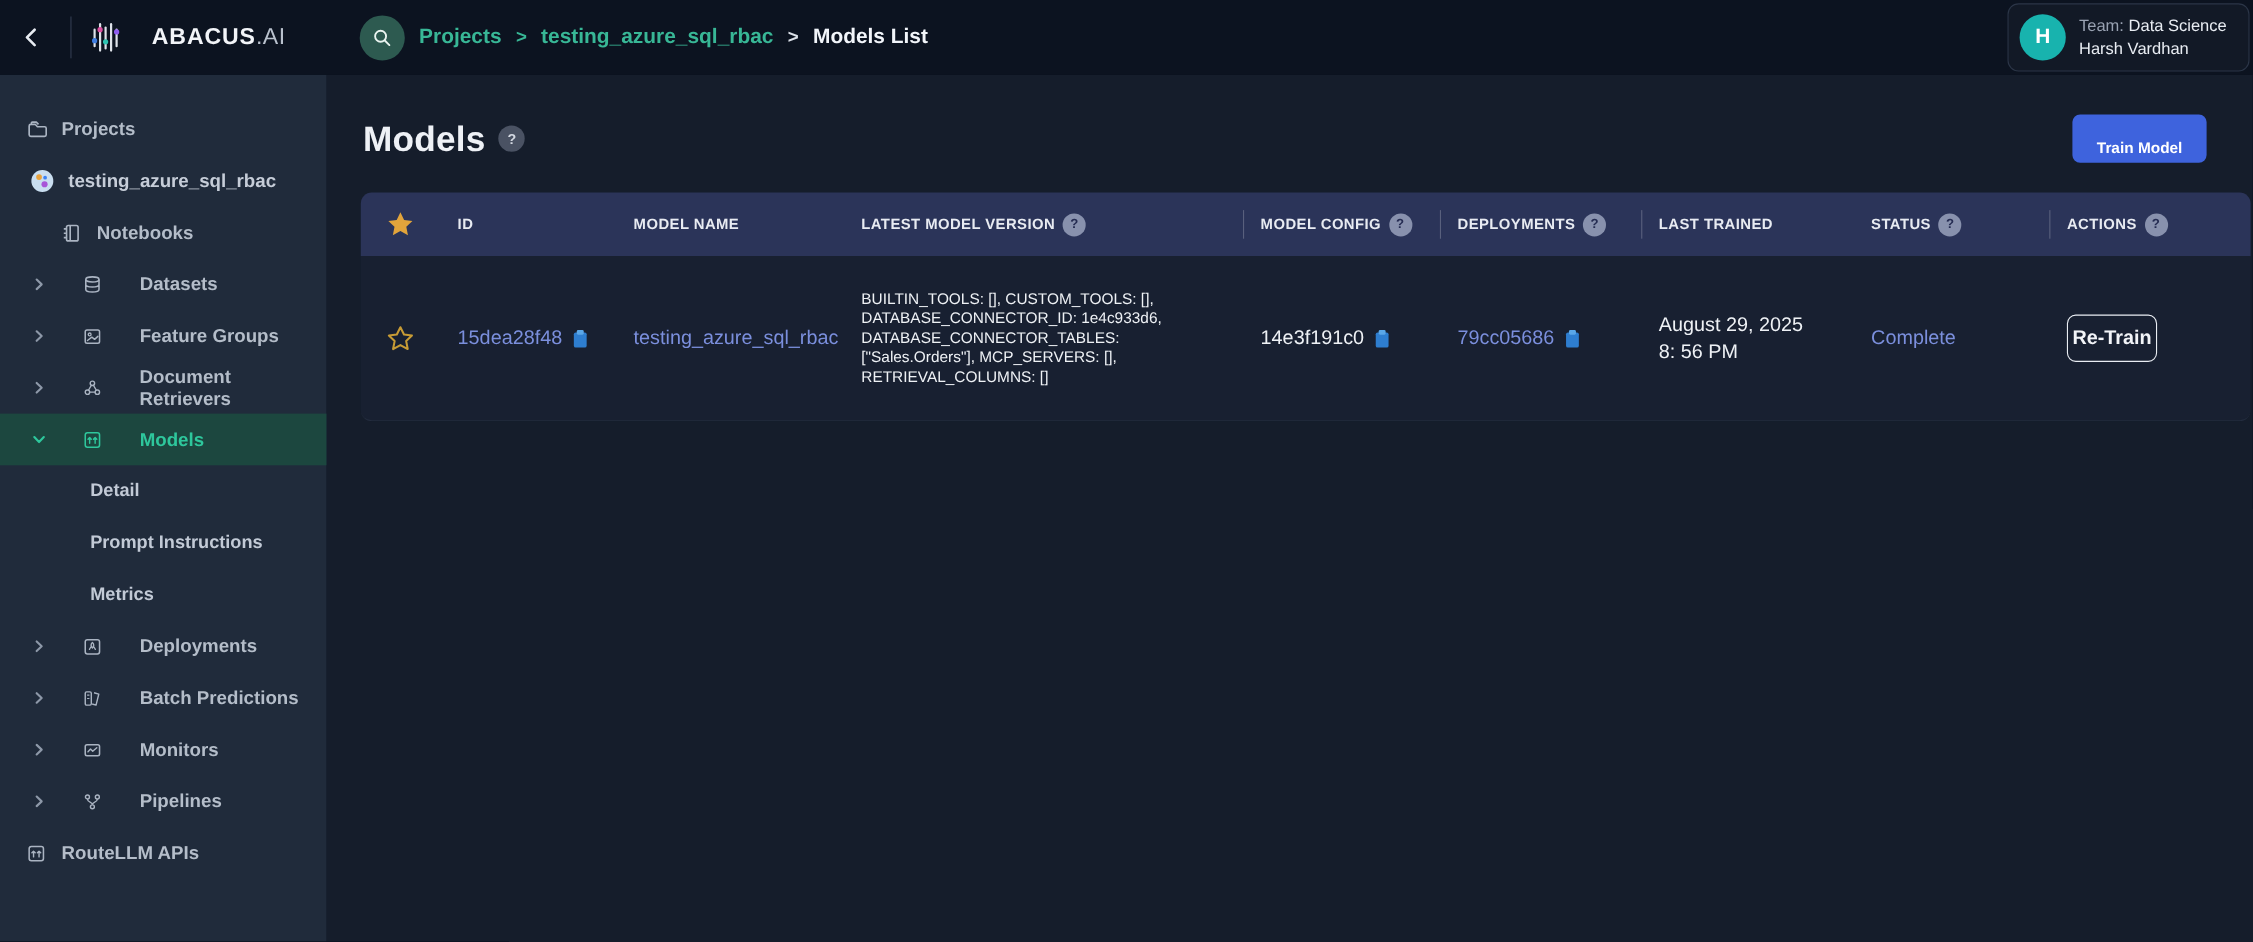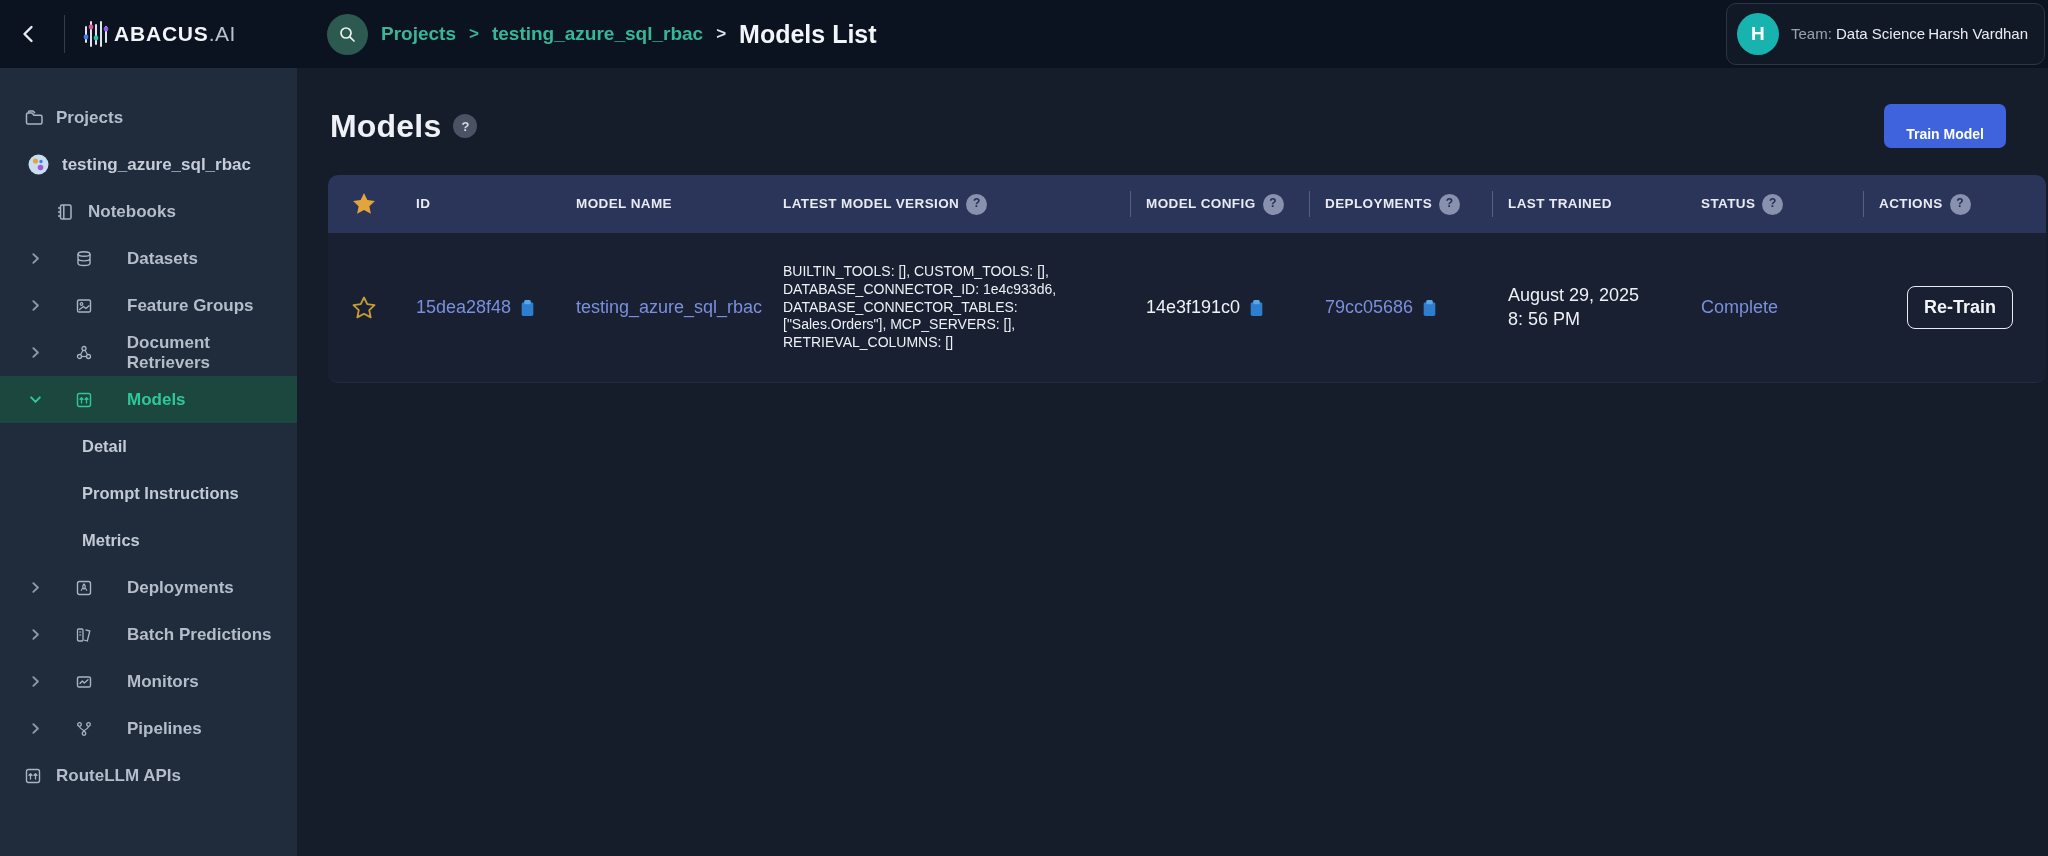--- a/index.html
+++ b/index.html
@@ -4,36 +4,36 @@
 <style>
   * { margin:0; padding:0; box-sizing:border-box; }
   html,body { width:2048px; height:856px; overflow:hidden; background:#0c1320;
               font-family:"Liberation Sans", sans-serif; }
 
   
   .topbar { position:relative; height:68px; width:100%; background:#0c1320;
             display:flex; align-items:center; }
   .back-btn { margin-left:18px; display:flex; align-items:center; cursor:pointer; color:#e8ecf2; }
   .tb-divider { width:1px; height:38px; background:#323d51; margin-left:24px; }
-  .logo-wrap { display:flex; align-items:center; margin-left:16px; gap:3px; }
+  .logo-wrap { display:flex; align-items:center; margin-left:16px; gap:27px; }
   .logo-text { font-size:21px; font-weight:700; color:#f2f4f8; letter-spacing:.8px; }
   .logo-text .suffix { font-weight:400; color:#b9c1cd; letter-spacing:.5px; }
   .crumbs { position:absolute; left:327px; top:0; height:68px; display:flex; align-items:center; gap:13px; }
   .search-circle { width:41px; height:41px; border-radius:50%; background:#2d5a50;
                    display:flex; align-items:center; justify-content:center; cursor:pointer; }
   .crumb-link { color:#38b796; font-size:19px; font-weight:600; cursor:pointer; }
   .crumb-sep1 { color:#38b796; font-size:17px; font-weight:700; }
   .crumb-sep2 { color:#dde2ea; font-size:17px; font-weight:700; }
-  .crumb-current { color:#f2f5fa; font-size:25px; font-weight:700; }
+  .crumb-current { color:#f2f5fa; font-size:19px; font-weight:700; }
   .team-card { position:absolute; right:3px; top:3px; height:62px; min-width:220px;
                background:#121926; border:1px solid #2b3547; border-radius:10px;
                display:flex; align-items:center; gap:12px; padding:8px 16px 8px 10px; cursor:pointer; }
   .team-avatar { width:42px; height:42px; border-radius:50%; background:#18b3ae; color:#fff;
                  display:flex; align-items:center; justify-content:center; font-size:19px; font-weight:700; }
-  .team-lines { display:flex; gap:3px; font-size:15px; line-height:1.15; }
+  .team-lines { display:flex; flex-direction:column; gap:3px; font-size:15px; line-height:1.15; }
   .team-prefix { color:#99a2b2; }
   .team-name, .team-user { color:#e9edf3; }
 
   
   .shell { display:flex; height:788px; width:100%; }
   .sidebar { width:297px; background:#202b3b; padding-top:26px; flex:none; }
   .main { flex:1; background:#151d2b; }
 
   
   .sb-item { height:47px; display:flex; align-items:center; cursor:pointer;
@@ -79,22 +79,22 @@
   .td { padding:0 14px 0 16px; font-size:18px; color:#eef1f5; }
   .cell-star, .head-star { display:flex; justify-content:center; padding:0; }
   .link { color:#7b8fdd; cursor:pointer; }
   .with-copy { display:flex; align-items:center; gap:9px; white-space:nowrap; }
   .copy-ic { display:inline-flex; cursor:pointer; flex:none; }
   .name-cell { white-space:nowrap; overflow:hidden; padding-right:4px; }
   .config-cell { font-size:14px; line-height:1.26; padding-right:28px; }
   .trained-cell { line-height:1.3; padding-right:30px; }
   .status-cell { color:#7b8fdd; }
   .retrain-btn { background:transparent; color:#f2f4f8; border:1.5px solid #e9edf3;
-                 border-radius:8px; font-size:18px; font-weight:600; padding:10px 16px;
-                 font-family:"Liberation Sans", sans-serif; cursor:pointer;margin-left:28px; }
+                 border-radius:8px; font-size:18px; font-weight:600; padding:10px 4px;
+                 font-family:"Liberation Sans", sans-serif; cursor:pointer; }
 </style>
 </head>
 <body>
 
 <div class="topbar">
   <span class="back-btn">
     <svg width="22" height="22" viewBox="0 0 22 22">
       <path d="M13.5 4 L6.5 11 L13.5 18" stroke="currentColor" stroke-width="2.4" fill="none" stroke-linecap="round" stroke-linejoin="round"></path>
     </svg>
   </span>

